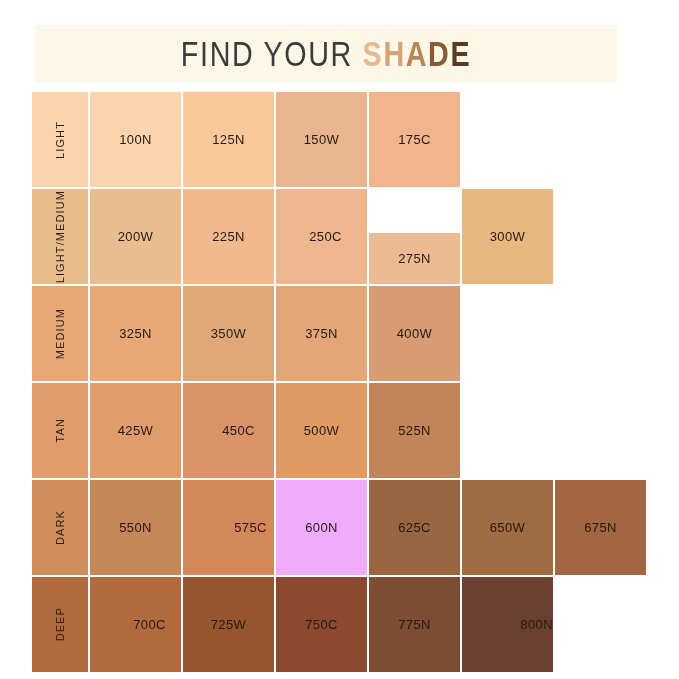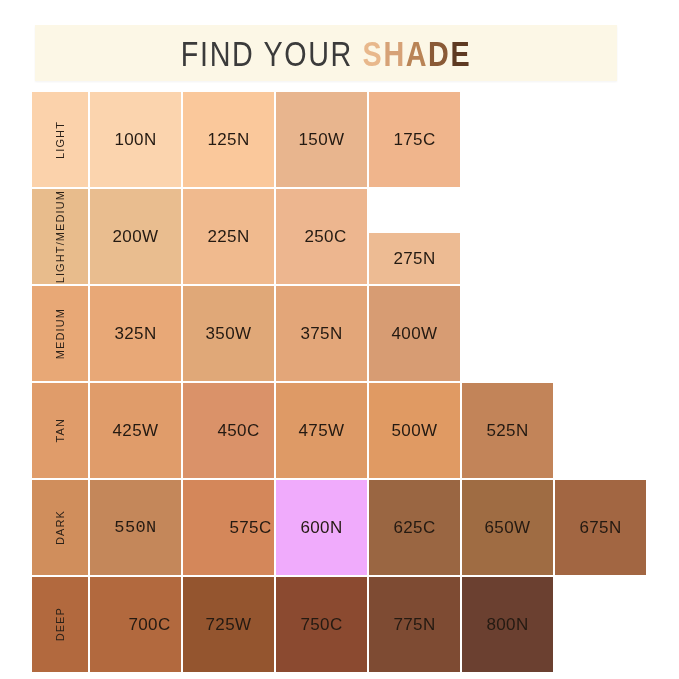--- a/index.html
+++ b/index.html
@@ -83,21 +83,21 @@
     width: 91px;
     min-width: 91px;
     margin-right: 2px;
     display: flex;
     align-items: center;
     justify-content: center;
     box-sizing: border-box;
   }
 
   .swatch span {
-    font-size: 17px;
+    font-size: 13px;
     letter-spacing: 0.4px;
     color: #241a12;
     white-space: nowrap;
   }
 </style>
 </head>
 <body>
 
 <div id="banner">
   <div id="banner-title">
@@ -132,20 +132,23 @@
       </div>
       <div class="swatch" style="background: rgb(240, 186, 142);">
         <span>225N</span>
       </div>
       <div class="swatch" style="background: rgb(237, 182, 143); padding-left: 8px;">
         <span>250C</span>
       </div>
       <div class="swatch" style="background: rgb(237, 187, 147); margin-top: 44px;">
         <span>275N</span>
       </div>
+      <div class="swatch" style="background: rgb(232, 182, 127);">
+        <span>300W</span>
+      </div>
     </div>
     <div class="row">
       <div class="row-label" style="background: rgb(232, 168, 118);">
         <span>MEDIUM</span>
       </div>
       <div class="swatch" style="background: rgb(232, 168, 119);">
         <span>325N</span>
       </div>
       <div class="swatch" style="background: rgb(224, 168, 120);">
         <span>350W</span>
@@ -160,35 +163,32 @@
     <div class="row">
       <div class="row-label" style="background: rgb(224, 156, 106);">
         <span>TAN</span>
       </div>
       <div class="swatch" style="background: rgb(224, 156, 106);">
         <span>425W</span>
       </div>
       <div class="swatch" style="background: rgb(218, 146, 105); padding-left: 20px;">
         <span>450C</span>
       </div>
-      <div class="swatch" style="background: rgb(222, 154, 102);">
-        <span>475W</span>
-      </div>
       <div class="swatch" style="background: rgb(224, 154, 99);">
         <span>500W</span>
       </div>
       <div class="swatch" style="background: rgb(194, 132, 89);">
         <span>525N</span>
       </div>
     </div>
     <div class="row">
       <div class="row-label" style="background: rgb(208, 142, 92);">
         <span>DARK</span>
       </div>
-      <div class="swatch" style="background: rgb(196, 135, 90); font-family: Liberation Mono, monospace;">
+      <div class="swatch" style="background: rgb(196, 135, 90);">
         <span>550N</span>
       </div>
       <div class="swatch" style="background: rgb(212, 135, 90); padding-left: 44px;">
         <span>575C</span>
       </div>
       <div class="swatch" style="background: #f0abfc;">
         <span>600N</span>
       </div>
       <div class="swatch" style="background: rgb(154, 102, 66);">
         <span>625C</span>
@@ -209,17 +209,17 @@
       </div>
       <div class="swatch" style="background: rgb(148, 85, 47);">
         <span>725W</span>
       </div>
       <div class="swatch" style="background: rgb(139, 74, 48);">
         <span>750C</span>
       </div>
       <div class="swatch" style="background: rgb(126, 75, 51);">
         <span>775N</span>
       </div>
-      <div class="swatch" style="background: rgb(107, 64, 48);">
+      <div class="swatch" style="background: rgb(107, 64, 48); justify-content: flex-end;">
         <span>800N</span>
       </div>
     </div>
   </div>
 
 </body></html>

